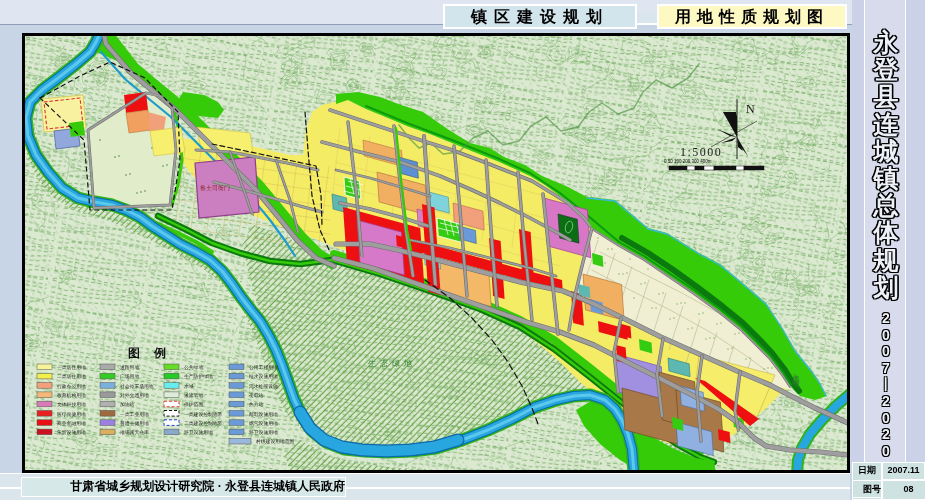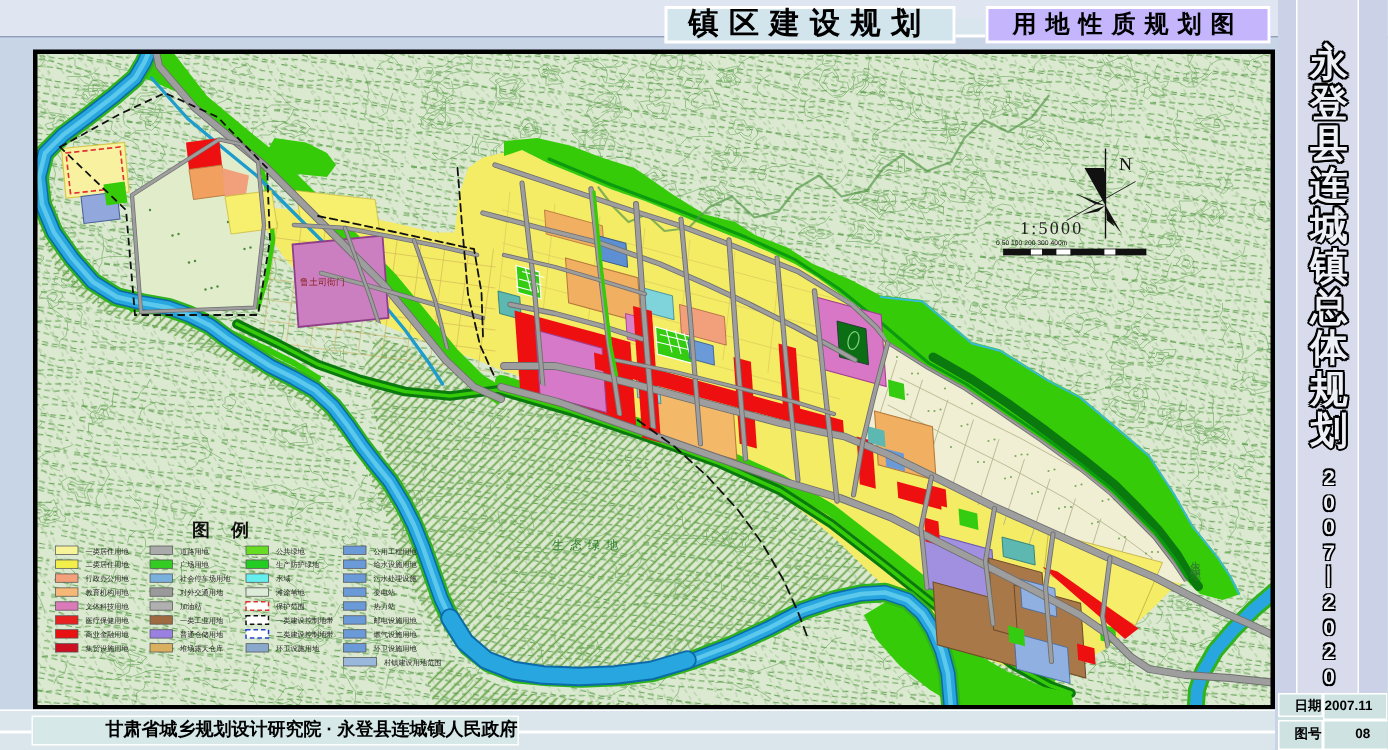--- a/index.html
+++ b/index.html
@@ -1242,32 +1242,32 @@
         <rect x="229" y="429.1" width="15" height="5.6" fill="#6a9ad8" stroke="#555" stroke-width="0.5"></rect>
         <text x="249" y="434.1" font-size="4.8" fill="#222" font-family="Liberation Sans,sans-serif">环卫设施用地</text>
         <rect x="229" y="438.4" width="22" height="5.6" fill="#9ab8dc" stroke="#555" stroke-width="0.5"></rect>
         <text x="256" y="443.4" font-size="4.8" fill="#222" font-family="Liberation Sans,sans-serif">村镇建设用地范围</text>
       </g>
     </g>
 
 <rect x="23.5" y="34.5" width="825" height="437" fill="none" stroke="#000" stroke-width="3"></rect>
   </svg>
 
-<div class="abs" style="left:443px;top:4px;width:194px;height:25px;background:#d2e4ec;border:2px solid #fff;text-align:center;font-size:20px;font-weight:bold;letter-spacing:7px;line-height:21px;color:#000">镇区建设规划</div>
+<div class="abs" style="left:443px;top:4px;width:194px;height:25px;background:#d2e4ec;border:2px solid #fff;text-align:center;font-size:16px;font-weight:bold;letter-spacing:7px;line-height:21px;color:#000">镇区建设规划</div>
 
 <div class="abs" style="left:637px;top:12px;width:20px;height:13px;background:#d9e6ee;border-bottom:2px solid #fff"></div>
 
-<div class="abs" style="left:657px;top:4px;width:190px;height:25px;background:#c4b5fd;border:2px solid #fff;text-align:center;font-size:16px;font-weight:bold;letter-spacing:6px;line-height:21px;color:#000">用地性质规划图</div>
+<div class="abs" style="left:657px;top:4px;width:190px;height:25px;background:#fef9c3;border:2px solid #fff;text-align:center;font-size:16px;font-weight:bold;letter-spacing:6px;line-height:21px;color:#000">用地性质规划图</div>
 
 <div class="abs" style="left:0;top:473px;width:850px;height:27px;background:#dae5ec;border-top:1.5px solid #fff"></div>
 <div class="abs" style="left:0;top:487px;width:850px;height:1.5px;background:#fff"></div>
 
 <div class="abs" style="left:866px;top:29px;width:40px;text-align:center;font-weight:bold;font-size:25px;line-height:27.2px;color:#eef0f8;text-shadow:-1.2px -1.2px 0 #000,1.2px -1.2px 0 #000,-1.2px 1.2px 0 #000,1.2px 1.2px 0 #000,0 -1.4px 0 #000,0 1.4px 0 #000,-1.4px 0 0 #000,1.4px 0 0 #000">永<br>登<br>县<br>连<br>城<br>镇<br>总<br>体<br>规<br>划</div>
 
 <div class="abs" style="left:866px;top:310px;width:40px;text-align:center;font-weight:bold;font-size:14px;line-height:16.6px;color:#eef0f8;text-shadow:-1px -1px 0 #000,1px -1px 0 #000,-1px 1px 0 #000,1px 1px 0 #000">2<br>0<br>0<br>7<br>丨<br>2<br>0<br>2<br>0</div>
 
 <div class="abs" style="left:852px;top:462px;width:73px;height:38px;background:#cfe2e2">
-<div class="abs" style="left:0;top:0;width:30px;height:16px;border:1.5px solid #fff;font-size:9px;font-weight:bold;text-align:right;line-height:15px">日期</div>
-<div class="abs" style="left:30px;top:0;width:43px;height:18px;border:1.5px solid #fff;font-size:9px;font-weight:bold;line-height:15px">2007.11</div>
+<div class="abs" style="left:0;top:0;width:30px;height:36px;border:1.5px solid #fff;font-size:9px;font-weight:bold;text-align:center;line-height:15px">日期</div>
+<div class="abs" style="left:30px;top:0;width:43px;height:18px;border:1.5px solid #fff;font-size:9px;font-weight:bold;text-align:center;line-height:15px">2007.11</div>
 <div class="abs" style="left:0;top:18px;width:30px;height:20px;border:1.5px solid #fff;font-size:9px;font-weight:bold;text-align:right;line-height:16px">图号</div>
 <div class="abs" style="left:30px;top:18px;width:53px;height:20px;border:1.5px solid #fff;font-size:9px;font-weight:bold;text-align:center;line-height:16px">08</div>
 </div>
 
 <div class="abs" style="left:21px;top:477px;width:325px;height:20px;background:#d6e8e8;border:1.5px solid #fff;text-align:right;font-size:12px;font-weight:bold;line-height:17px;color:#000">甘肃省城乡规划设计研究院 · 永登县连城镇人民政府</div>
 </body></html>

